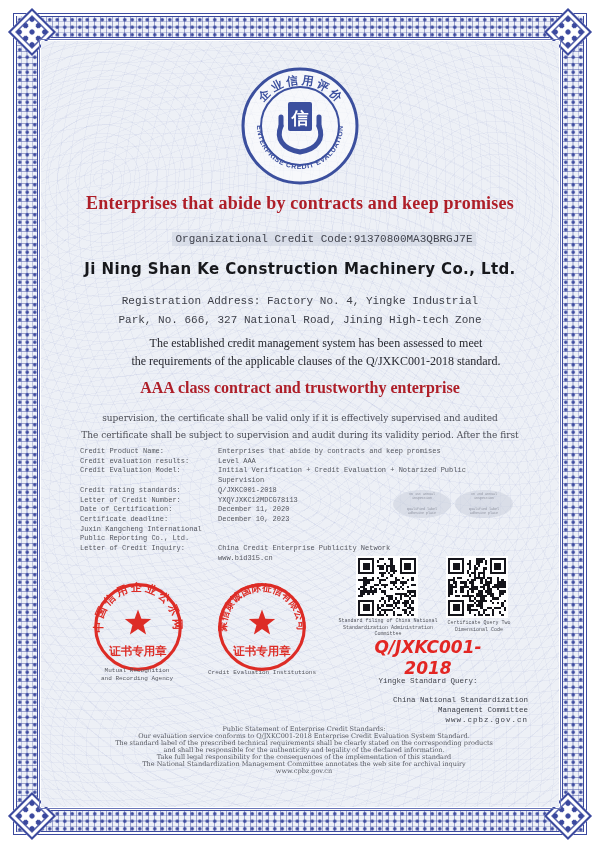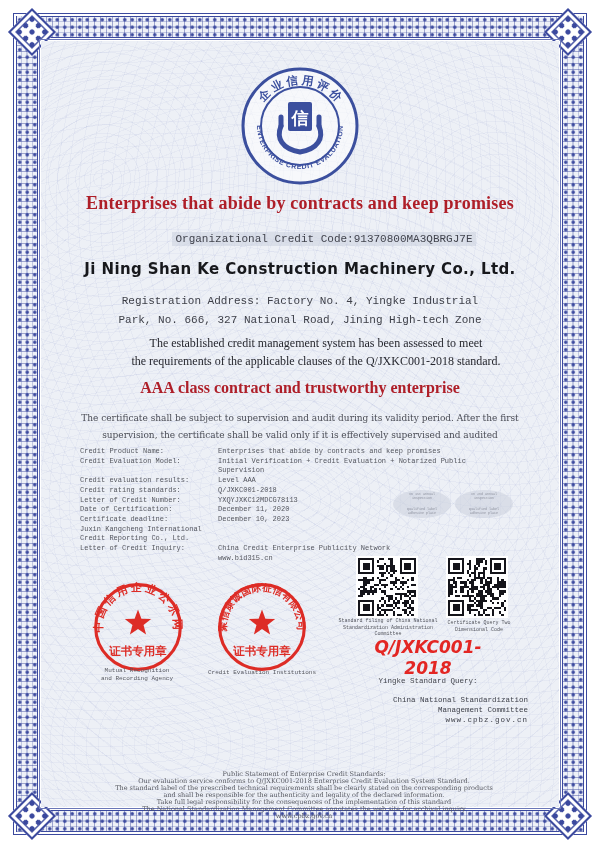--- a/index.html
+++ b/index.html
@@ -115,21 +115,21 @@
     font-family:"DejaVu Sans","Liberation Sans",sans-serif;
     font-weight:bold;font-style:italic;font-size:17px;line-height:21px;color:#e32623;}
   .std-query-label{top:636px;left:297px;width:180px;text-align:center;
     font-family:"Liberation Mono","DejaVu Sans Mono",monospace;font-size:7.5px;color:#45474f;}
   .std-query-org{top:654px;left:287px;width:200px;text-align:right;
     font-family:"Liberation Mono","DejaVu Sans Mono",monospace;
     font-size:7.5px;line-height:10px;color:#3e404a;}
   .std-query-url{letter-spacing:1px;}
 
   .footer{top:685px;font-family:"DejaVu Serif","Liberation Serif",serif;
-    font-size:6.5px;line-height:7px;color:#55575f;text-align:center;left:28px;right:20px;margin-top:45px;}
+    font-size:6.5px;line-height:7px;color:#55575f;text-align:center;left:28px;right:20px;}
 </style>
 </head>
 <body>
 
 <div class="frame-outer-line"></div>
 <div class="band band-top"></div>
 <div class="band band-bottom"></div>
 <div class="band band-left"></div>
 <div class="band band-right"></div>
 <div class="corner corner-tl">
@@ -175,42 +175,42 @@
   <div class="abs ctr address">
     <div>Registration Address: Factory No. 4, Yingke Industrial</div>
     <div>Park, No. 666, 327 National Road, Jining High-tech Zone</div>
   </div>
   <div class="abs ctr assessment">
     <div>The established credit management system has been assessed to meet</div>
     <div>the requirements of the applicable clauses of the Q/JXKC001-2018 standard.</div>
   </div>
   <div class="abs ctr grade">AAA class contract and trustworthy enterprise</div>
   <div class="abs ctr supervision">
+    <div>supervision, the certificate shall be valid only if it is effectively supervised and audited</div>
     <div>The certificate shall be subject to supervision and audit during its validity period. After the first</div>
-    <div>supervision, the certificate shall be valid only if it is effectively supervised and audited</div>
   </div>
 
   <div class="abs details">
 
       <div class="detail-row">
         <div class="detail-label">Credit Product Name:</div>
         <div class="detail-value">Enterprises that abide by contracts and keep promises</div>
       </div>
 
       <div class="detail-row">
+        <div class="detail-label">Credit evaluation results:</div>
+        <div class="detail-value">Level AAA</div>
+      </div>
+
+      <div class="detail-row">
         <div class="detail-label">Credit Evaluation Model:</div>
         <div class="detail-value">Initial Verification + Credit Evaluation + Notarized Public Supervision</div>
       </div>
 
       <div class="detail-row">
-        <div class="detail-label">Credit evaluation results:</div>
-        <div class="detail-value">Level AAA</div>
-      </div>
-
-      <div class="detail-row">
         <div class="detail-label">Credit rating standards:</div>
         <div class="detail-value">Q/JXKC001-2018</div>
       </div>
 
       <div class="detail-row">
         <div class="detail-label">Letter of Credit Number:</div>
         <div class="detail-value">YXQYJXKC12MDCG78113</div>
       </div>
 
       <div class="detail-row">
@@ -218,21 +218,21 @@
         <div class="detail-value">December 11, 2020</div>
       </div>
 
       <div class="detail-row">
         <div class="detail-label">Certificate deadline:</div>
         <div class="detail-value">December 10, 2023</div>
       </div>
 
       <div class="detail-row">
         <div class="detail-value">Juxin Kangcheng International
-Credit Reporting Co., Ltd.</div>
+Public Reporting Co., Ltd.</div>
       </div>
 
       <div class="detail-row">
         <div class="detail-label">Letter of Credit Inquiry:</div>
         <div class="detail-value">China Credit Enterprise Publicity Network
 www.bid315.cn</div>
       </div>
     </div>
 
   <div class="abs sticker sticker-1">

